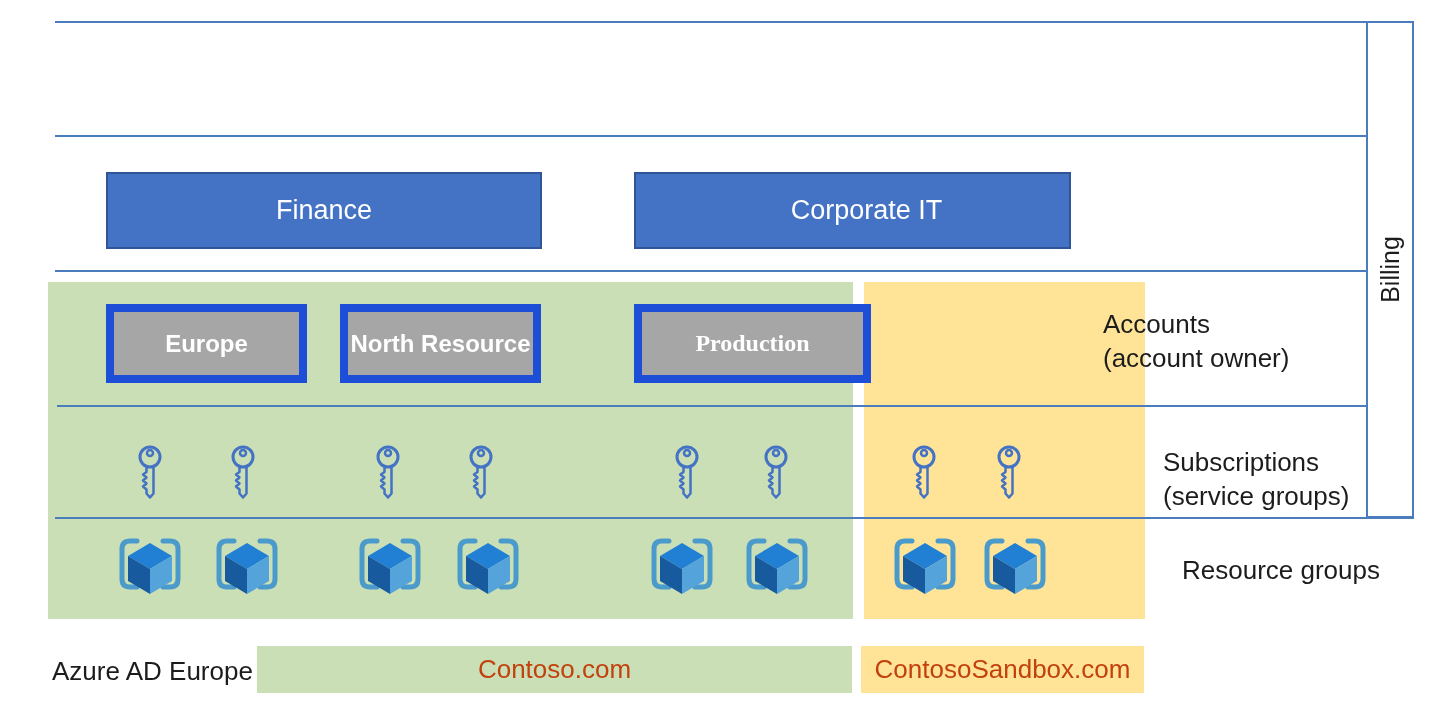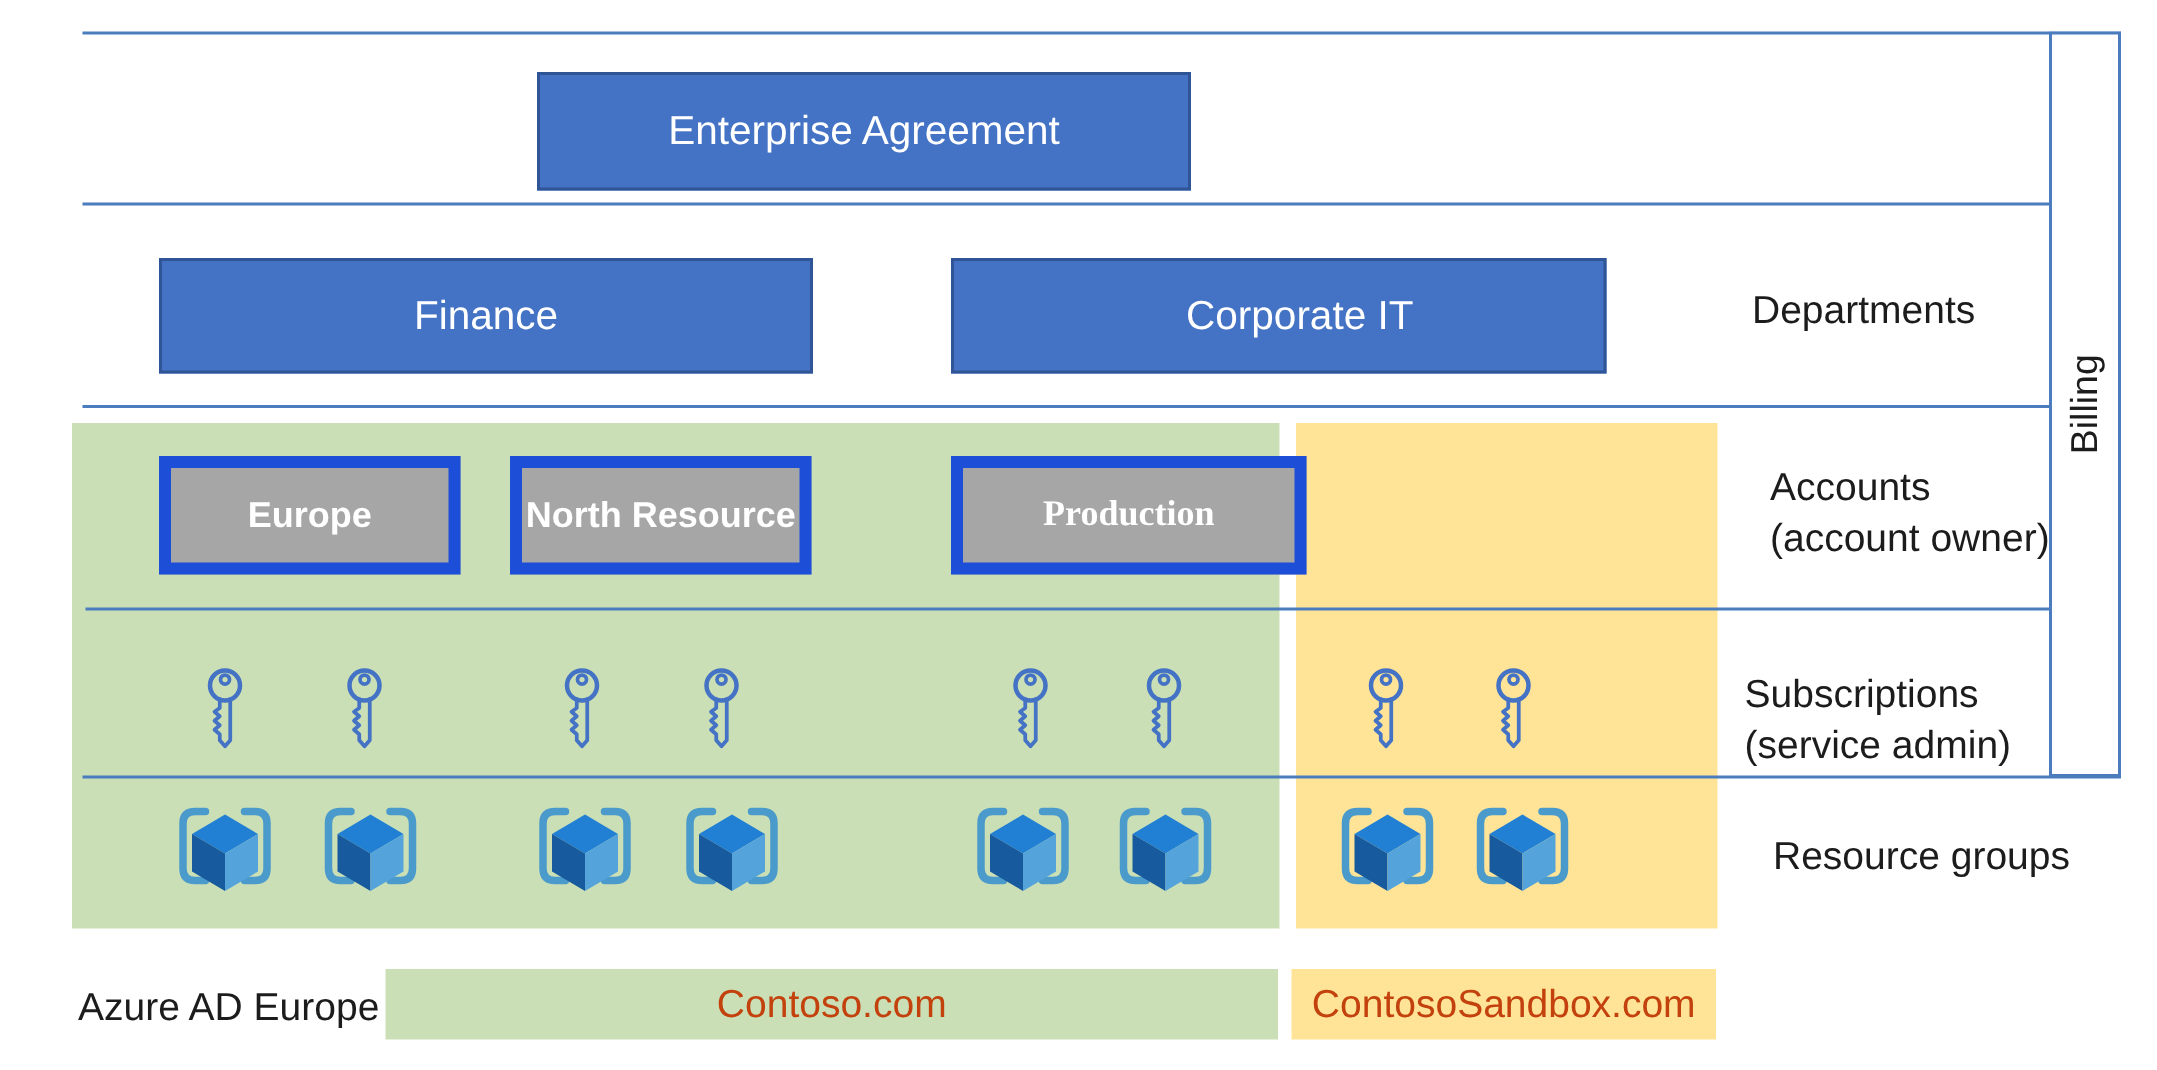--- a/index.html
+++ b/index.html
@@ -118,23 +118,20 @@
   <div class="hline" style="left:55px; top:21px; width:1359px;"></div>
   <div class="hline" style="left:55px; top:135px; width:1311px;"></div>
   <div class="hline" style="left:55px; top:270px; width:1311px;"></div>
   <div class="hline" style="left:57px; top:405px; width:1309px;"></div>
   <div class="hline" style="left:55px; top:517px; width:1359px;"></div>
 
   <div class="billing-box">
     <span class="vtext">Billing</span>
   </div>
 
-  <div class="blue-box" style="left:358px; top:48px; width:436px; height:79px;">
-    <span>Enterprise Agreement</span>
-  </div>
 
   <div class="blue-box" style="left:106px; top:172px; width:436px; height:77px;">
     <span>Finance</span>
   </div>
   <div class="blue-box" style="left:634px; top:172px; width:437px; height:77px;padding-left:28px;">
     <span>Corporate IT</span>
   </div>
 
   <div class="gray-box" style="left:106px; width:201px;">
     <span>Europe</span>
@@ -191,28 +188,27 @@
       <use href="#sym-cube"></use>
     </svg>
 
   <svg class="rg-icon" style="left:892px;">
       <use href="#sym-cube"></use>
     </svg>
   <svg class="rg-icon" style="left:982px;">
       <use href="#sym-cube"></use>
     </svg>
 
-  <div class="row-label" style="left:1168px; top:189px;">Departments</div>
-  <div class="row-label" style="left:1180px; top:307px;">
+  <div class="row-label" style="left:1103px; top:307px;">
     <div>Accounts</div>
     <div>(account owner)</div>
   </div>
   <div class="row-label" style="left:1163px; top:445px;">
     <div>Subscriptions</div>
-    <div>(service admin)</div>
+    <div>(service groups)</div>
   </div>
   <div class="row-label" style="left:1168px; top:553px;margin-left:14px;">Resource groups</div>
 
   <div class="row-label" style="left:52px; top:654px;">Azure AD Europe</div>
   <div class="tenant-box green" style="left:257px; width:595px;">
     <span>Contoso.com</span>
   </div>
   <div class="tenant-box yellow" style="left:861px; width:283px;">
     <span>ContosoSandbox.com</span>
   </div>

